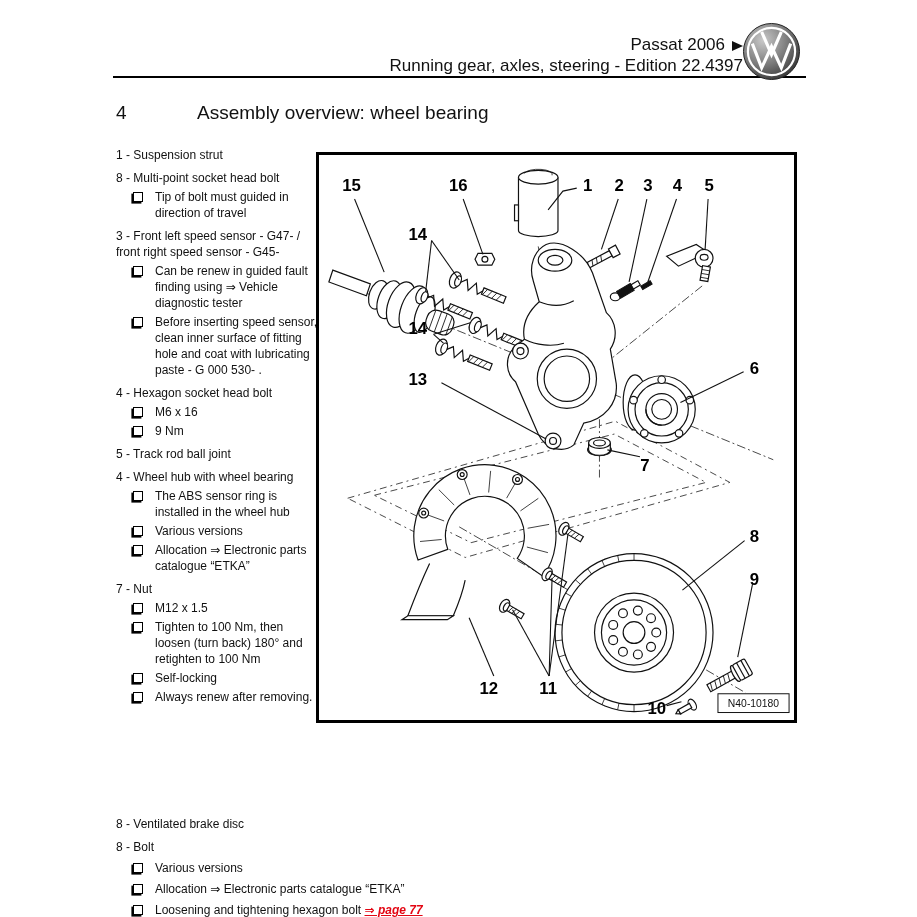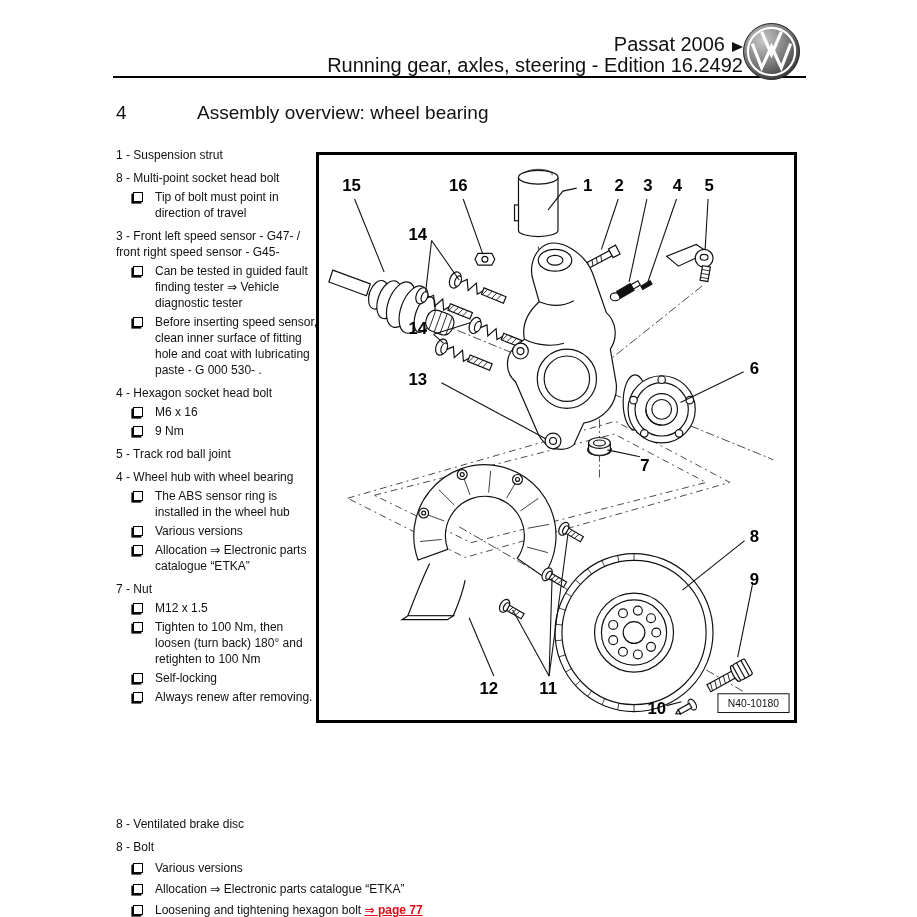--- a/index.html
+++ b/index.html
@@ -1,21 +1,21 @@
 <!DOCTYPE html>
 <html style="--link-red: #e30613;"><head>
 <meta charset="utf-8">
 <style>
   html,body { margin:0; padding:0; background:#fff; }
   .page {
     position:relative; width:917px; height:917px; background:#fff; overflow:hidden;
     font-family:"Liberation Sans","DejaVu Sans",sans-serif; color:#111;
   }
   
-  .header-text { position:absolute; right:174px; top:34px; text-align:right; font-size:20px; line-height:21px; }
+  .header-text { position:absolute; right:174px; top:34px; text-align:right; font-size:17px; line-height:21px; }
   .arrowhead { display:inline-block; width:0; height:0; border-left:11px solid #111;
                border-top:5px solid transparent; border-bottom:5px solid transparent;
                margin-left:7px; position:relative; top:1px; }
   .rule { position:absolute; left:113px; top:76px; width:693px; height:2px; background:#000; }
   .vw-logo { position:absolute; left:742px; top:22px; width:59px; height:59px; }
   
   .title { position:absolute; left:116px; top:101px; font-size:19px; line-height:24px; display:flex; }
   .title .num { width:81px; }
   
   .plist { position:absolute; left:116px; font-size:12px; line-height:16px; }
@@ -23,21 +23,21 @@
   #list-bottom { top:775px; width:690px;margin-top:41px; }
   .item { margin-bottom:7px; }
   .item-label { margin-bottom:0; }
   .note { display:flex; margin-top:3px; }
   #list-bottom .note { margin-top:5px; }
   .bullet { flex:0 0 auto; width:8px; height:8px; border:1.3px solid #000;
             box-shadow:-1.6px 1.6px 0 #000; margin:3px 0 0 17px; }
   .note-text { margin-left:12px; }
   .note.wide { width:max-content; }
   .note.wide .note-text { white-space:nowrap; }
-  .link { color:var(--link-red,#e30613); font-weight:bold; text-decoration:underline; cursor:pointer; }
+  .link { color:var(--link-red,#e30613); font-weight:bold; text-decoration:underline; cursor:pointer;font-style:italic; }
   
   .frame { position:absolute; left:316px; top:152px; width:481px; height:571px;
            border:3px solid #000; box-sizing:border-box; background:#fff; }
   .frame svg { position:absolute; left:0; top:0; width:100%; height:100%; }
   .ln   { stroke:#111; stroke-width:1.2; fill:none; }
   .fw   { stroke:#111; stroke-width:1.2; fill:#fff; }
   .blk  { stroke:#111; stroke-width:1; fill:#111; }
   .thin { stroke:#111; stroke-width:0.8; fill:none; }
   .axis { stroke:#333; stroke-width:0.9; fill:none; stroke-dasharray:9 3 2 3; }
   .dash { stroke:#333; stroke-width:0.9; fill:none; stroke-dasharray:7 4 2 4; }
@@ -45,21 +45,21 @@
   .callout { font:bold 17px "Liberation Sans","DejaVu Sans",sans-serif; fill:#000; text-anchor:middle; }
   .figid { font:10.5px "Liberation Sans","DejaVu Sans",sans-serif; fill:#111; text-anchor:middle; }
 </style>
 </head>
 <body>
 
 <div class="page">
 
   <div class="header-text">
     <div><span>Passat 2006</span><span class="arrowhead"></span></div>
-    <div>Running gear, axles, steering - Edition 16.2492</div>
+    <div>Running gear, axles, steering - Edition 22.4397</div>
   </div>
   <div class="rule"></div>
 
   <svg class="vw-logo" viewBox="-30 -30 60 60">
     <defs>
       <radialGradient id="lg" cx="35%" cy="30%" r="80%">
         <stop offset="0%" stop-color="#c9c9c9"></stop>
           <stop offset="55%" stop-color="#7a7a7a"></stop>
           <stop offset="100%" stop-color="#2e2e2e"></stop>
       </radialGradient>
@@ -76,28 +76,28 @@
   </div>
 
   <div id="list-top" class="plist">
       <div class="item">
         <div class="item-label">1 - Suspension strut</div>
       </div>
       <div class="item">
         <div class="item-label">8 - Multi-point socket head bolt</div>
         <div class="note">
           <span class="bullet"></span>
-          <span class="note-text">Tip of bolt must point in direction of travel</span>
+          <span class="note-text">Tip of bolt must guided in direction of travel</span>
         </div>
       </div>
       <div class="item">
         <div class="item-label">3 - Front left speed sensor - G47- / front right speed sensor - G45-</div>
         <div class="note">
           <span class="bullet"></span>
-          <span class="note-text">Can be tested in guided fault finding tester ⇒ Vehicle diagnostic tester</span>
+          <span class="note-text">Can be renew in guided fault finding using ⇒ Vehicle diagnostic tester</span>
         </div>
         <div class="note">
           <span class="bullet"></span>
           <span class="note-text">Before inserting speed sensor, clean inner surface of fitting hole and coat with lubricating paste - G 000 530- .</span>
         </div>
       </div>
       <div class="item">
         <div class="item-label">4 - Hexagon socket head bolt</div>
         <div class="note">
           <span class="bullet"></span>

